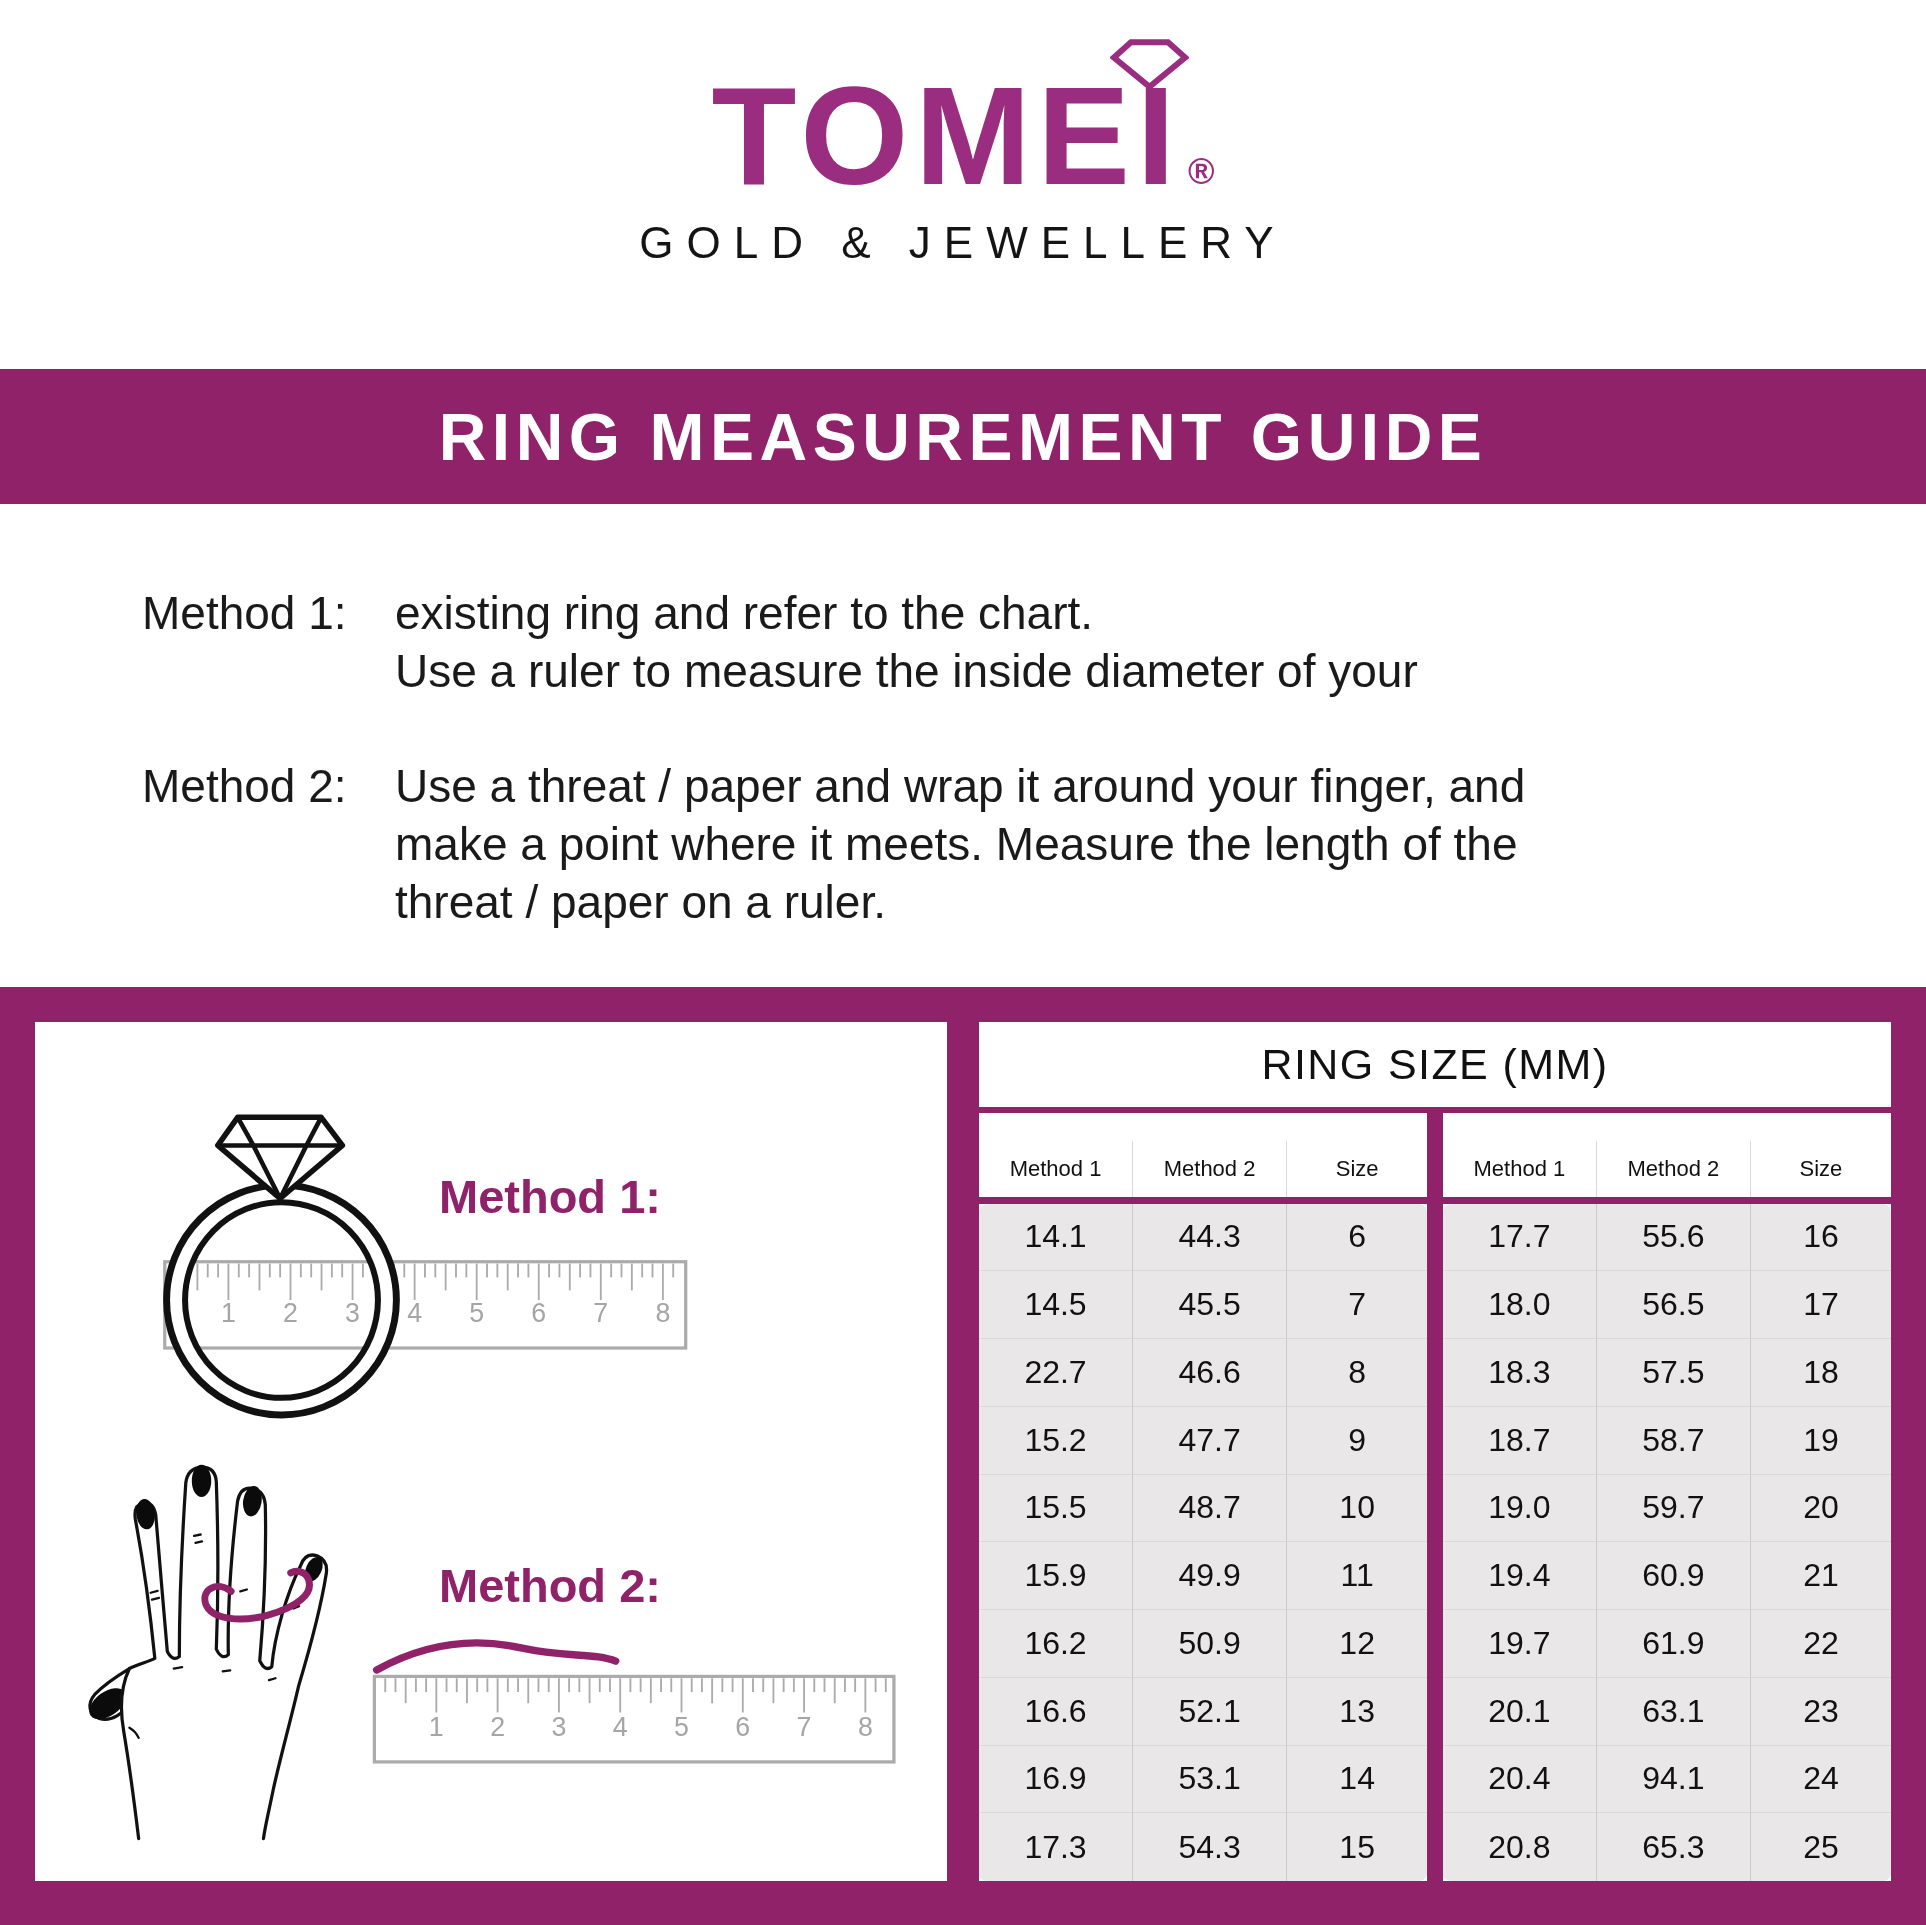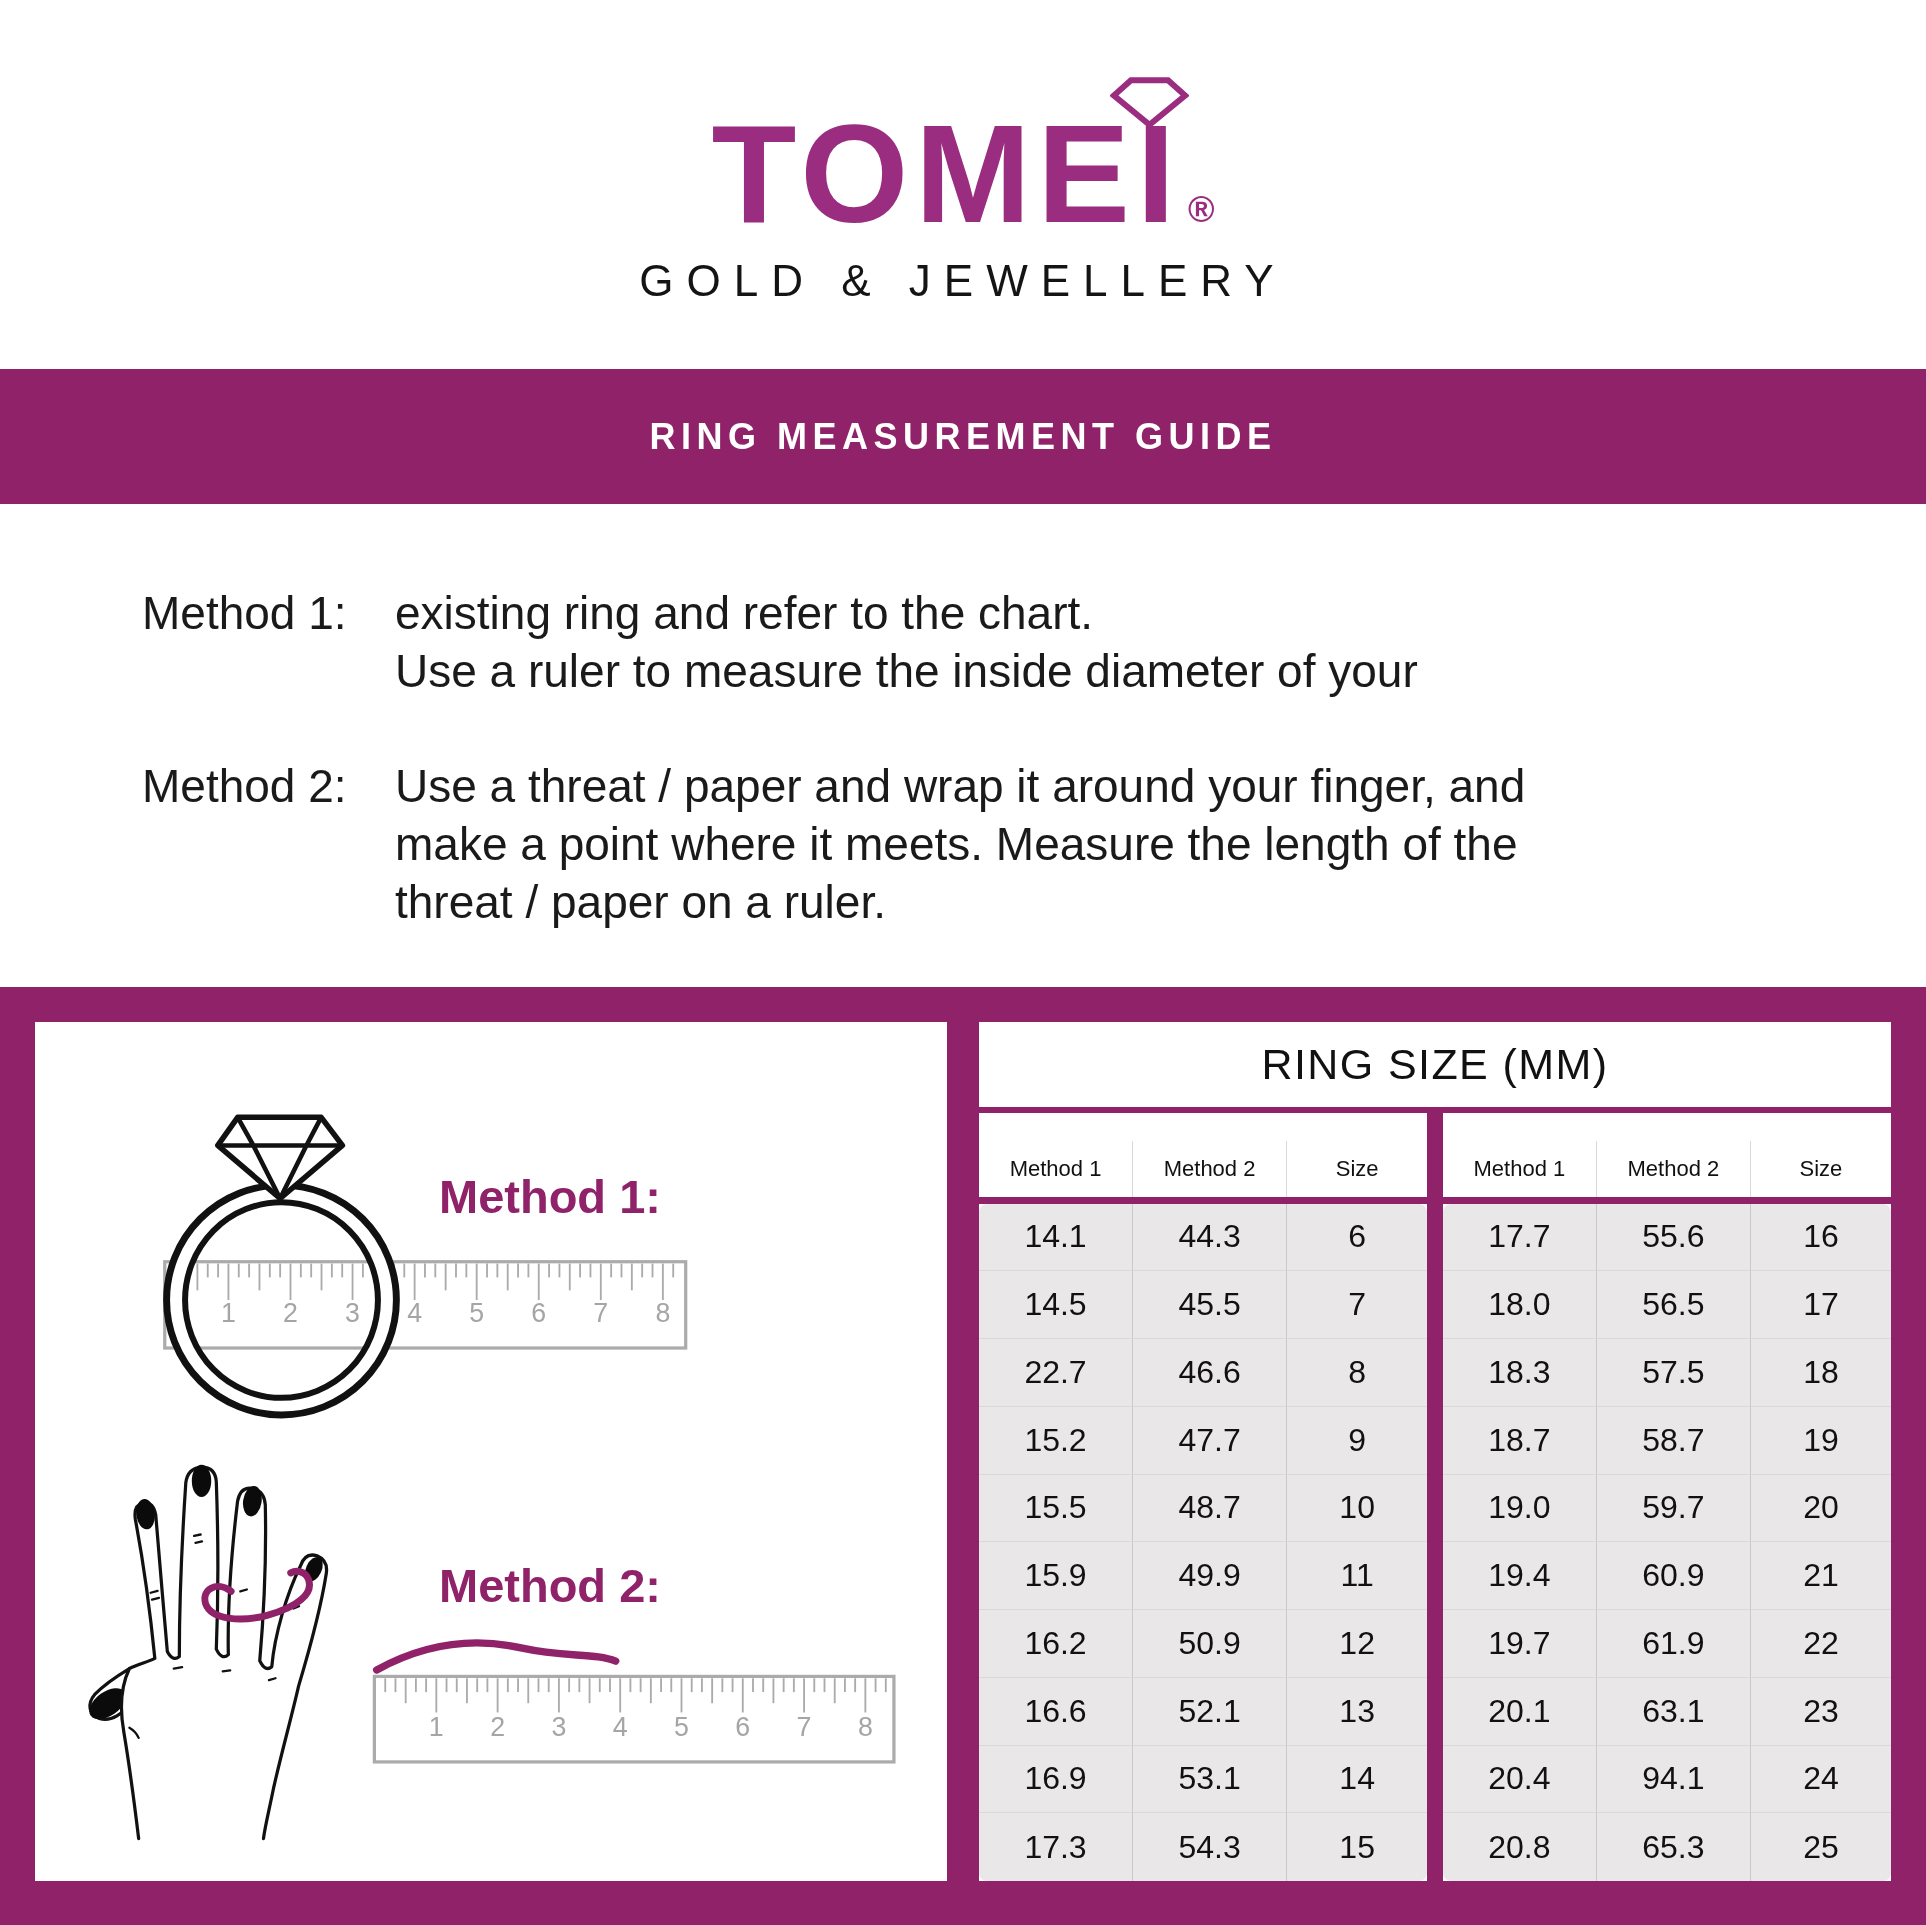--- a/index.html
+++ b/index.html
@@ -6,30 +6,30 @@
     --magenta:#8F2268; --logo-purple:#9A2D80; --ink:#1A1A1A;
     --row-gray:#E9E7E8; --grid-line:#C9C9C9; --grid-line-h:#DAD8D9;
     --ruler-gray:#ABABAB; --ruler-number-gray:#A5A5A5; --white:#FFFFFF;
   }
   html,body{margin:0;padding:0;background:#fff;}
   #page{position:relative;width:1926px;height:1926px;background:var(--white);
         overflow:hidden;font-family:"Liberation Sans","DejaVu Sans",sans-serif;color:var(--ink);}
 
   
   .logo{position:absolute;top:0;left:0;width:100%;text-align:center;}
-  .logo-main{position:relative;display:inline-block;margin-top:104px;line-height:1;white-space:nowrap;}
+  .logo-main{position:relative;display:inline-block;margin-top:66px;line-height:1;white-space:nowrap;}
   .brand{font-size:139px;font-weight:700;letter-spacing:6.5px;color:var(--logo-purple);}
   .reg{font-size:36px;font-weight:700;color:var(--logo-purple);margin-left:6.5px;}
   .diamond-logo{position:absolute;top:-27px;right:25.4px;width:79px;height:51px;}
   .logo-sub{margin-top:13px;font-size:44px;font-weight:400;letter-spacing:13px;color:#141414;white-space:nowrap;}
 
   
   .banner{position:absolute;top:369px;left:0;width:100%;height:135px;background:var(--magenta);
           display:flex;align-items:center;justify-content:center;}
-  .banner span{color:#fff;font-size:36px;font-weight:700;letter-spacing:5.5px;white-space:nowrap;}
+  .banner span{color:#fff;font-size:66px;font-weight:700;letter-spacing:5.5px;white-space:nowrap;}
 
   
   .m-row{position:absolute;left:142px;display:flex;font-size:46px;line-height:58px;color:var(--ink);}
   .m-row.r1{top:584px;}
   .m-row.r2{top:757px;}
   .m-label{width:253px;flex:0 0 253px;}
   .m-text div{white-space:nowrap;}
 
   
   .bottom{position:absolute;top:987px;left:0;width:1926px;height:939px;background:var(--magenta);

